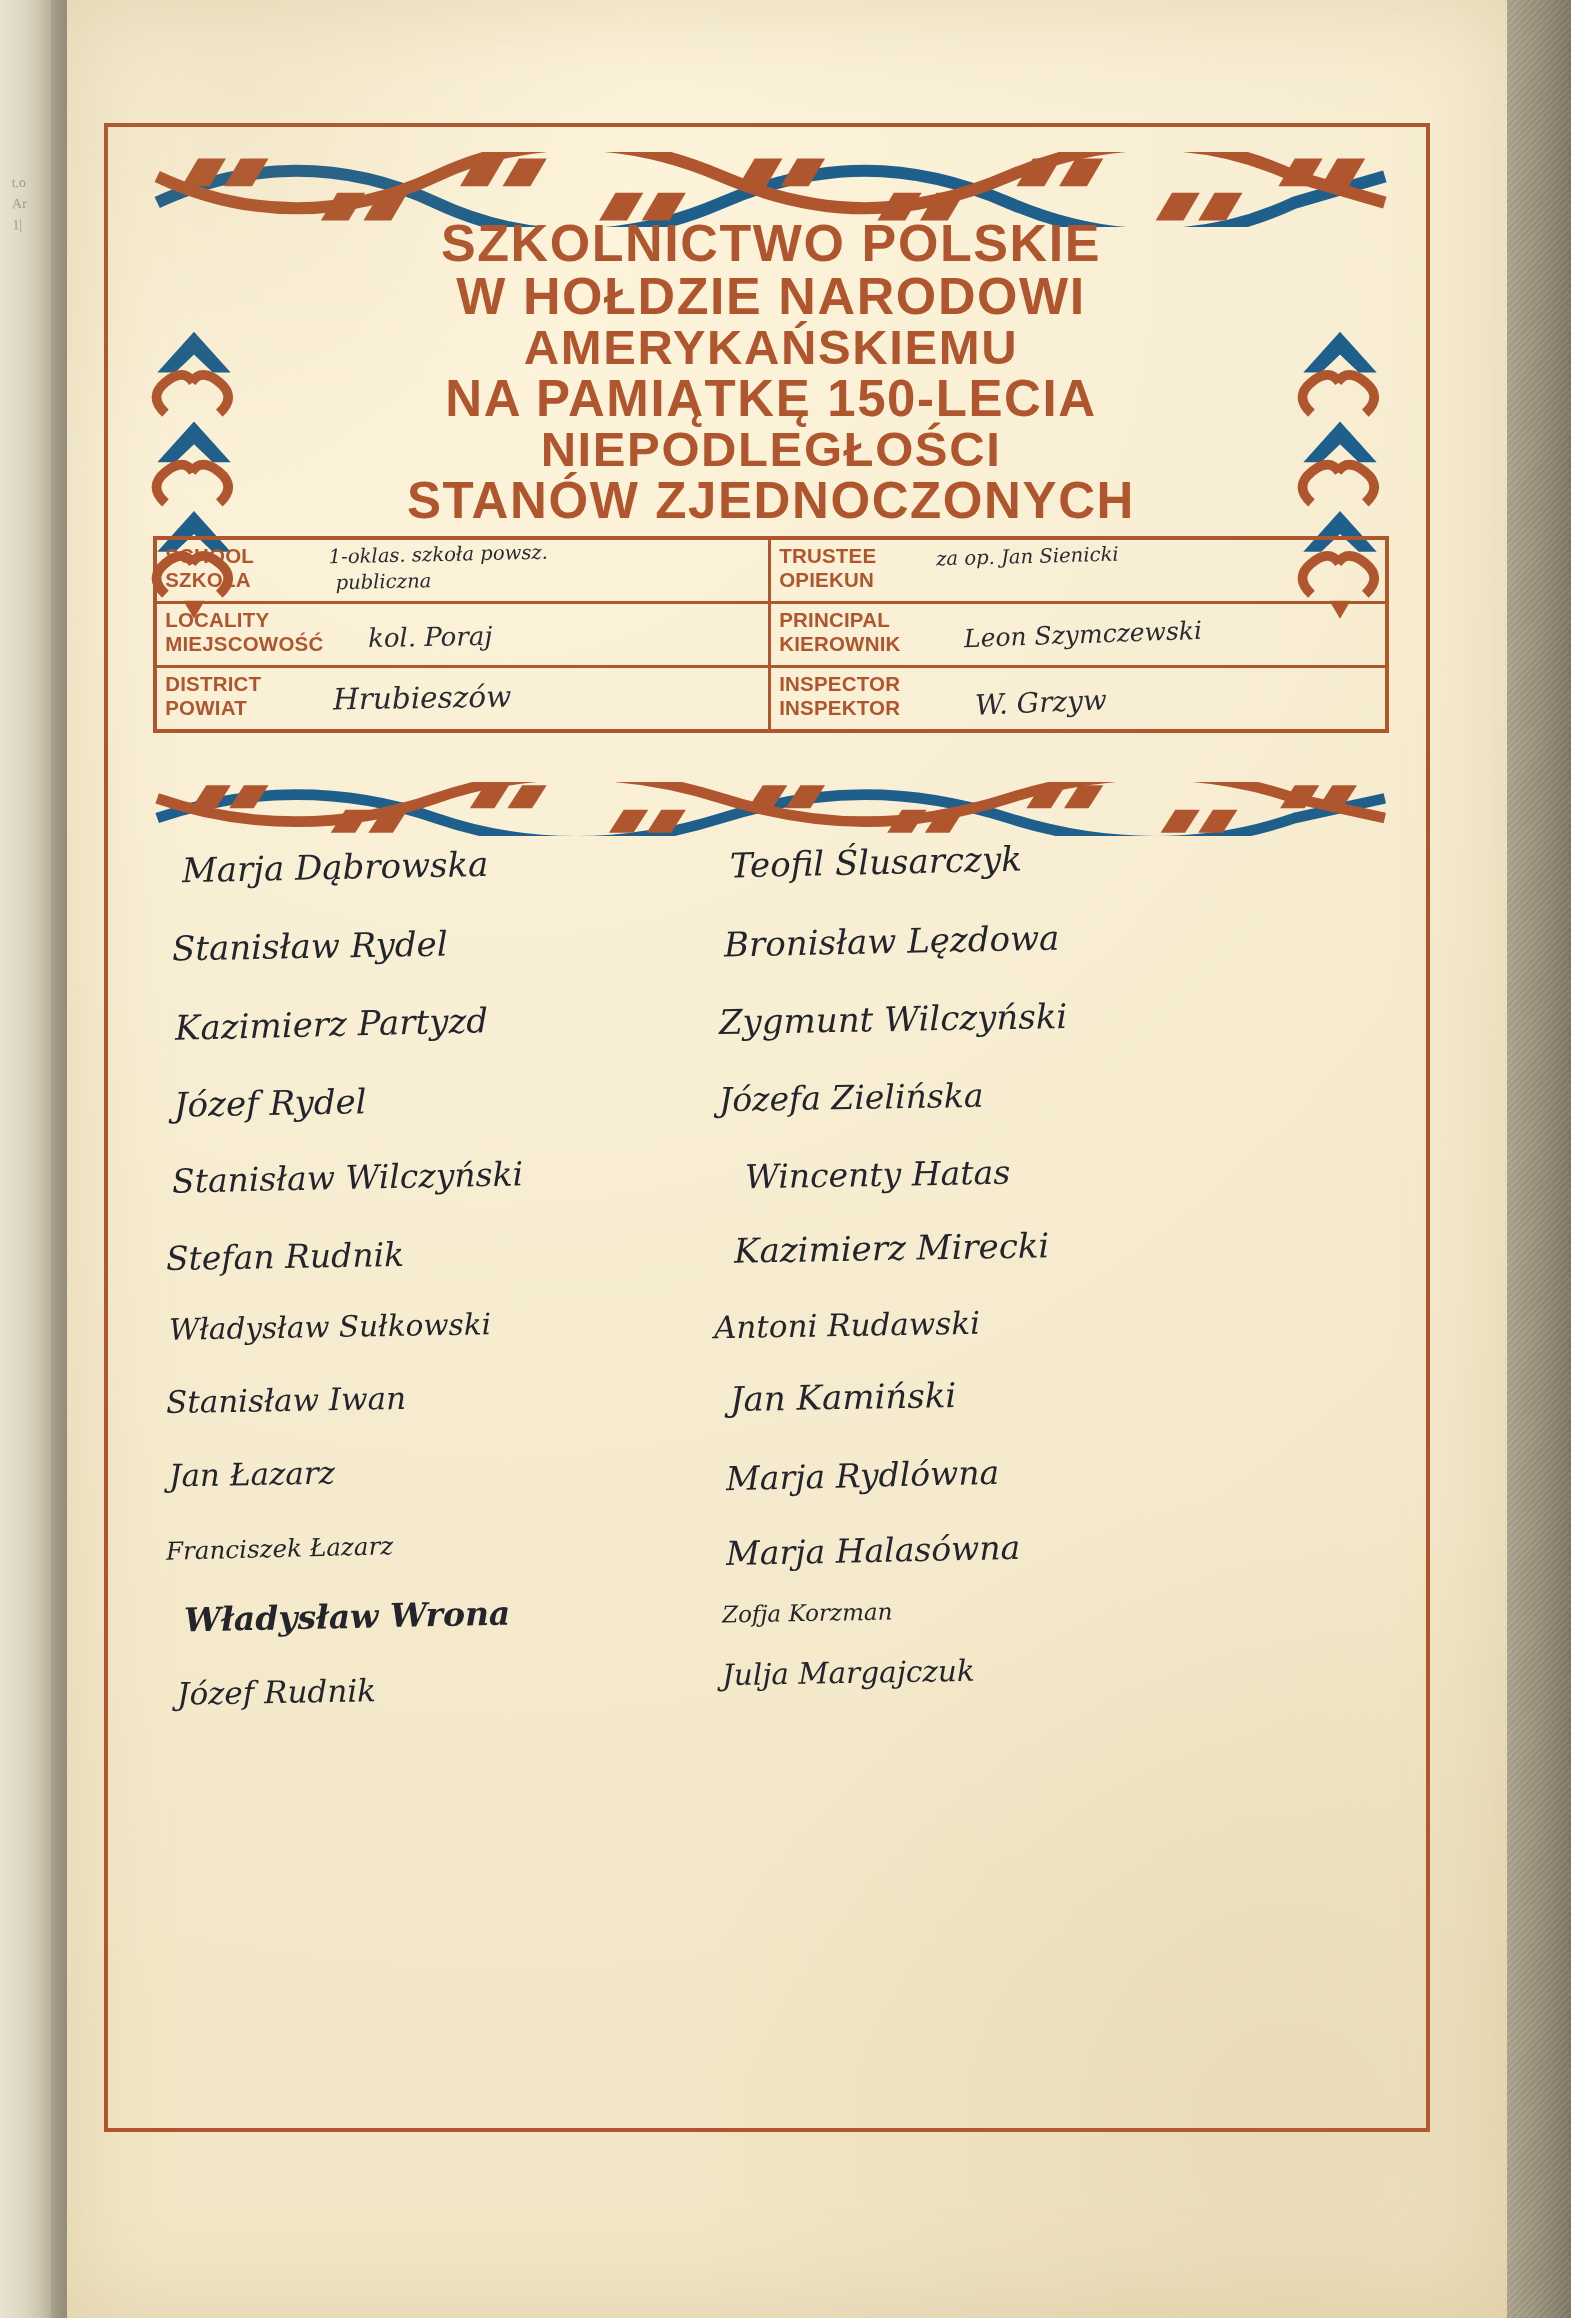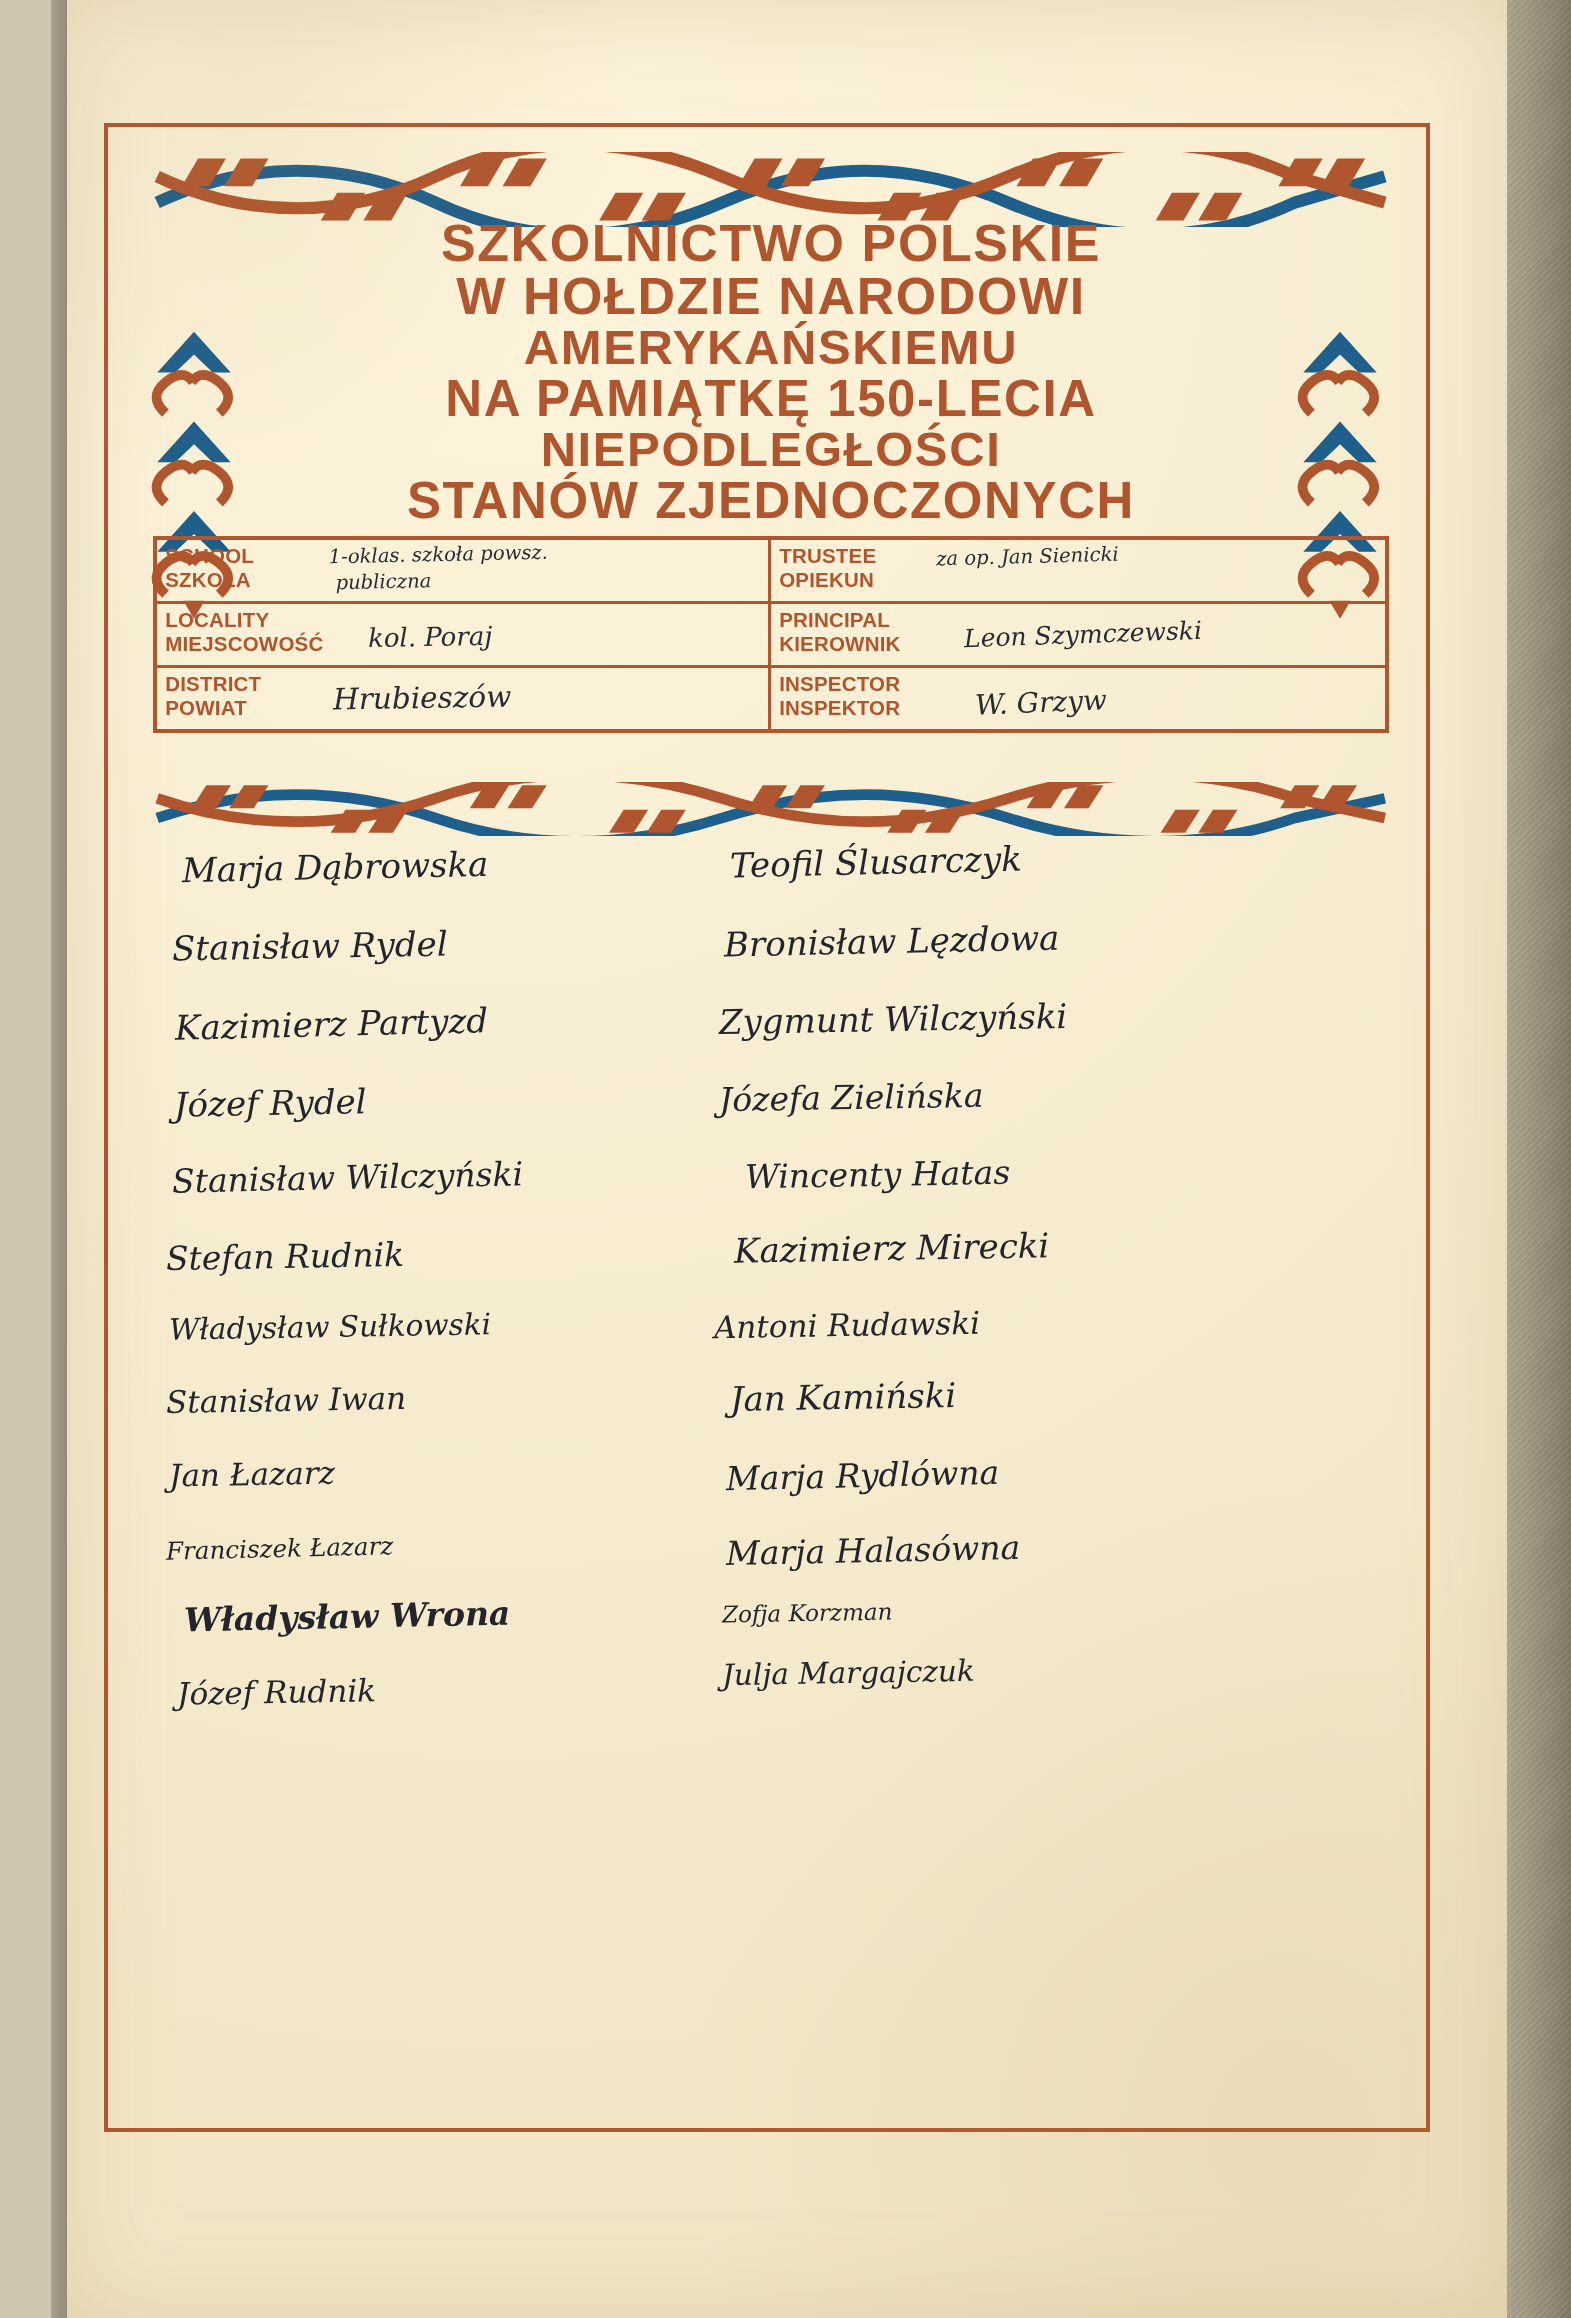--- a/index.html
+++ b/index.html
@@ -206,20 +206,25 @@
     white-space: nowrap;
     position: absolute;
     left: 0;
   }
 </style>
 </head>
 <body>
 
 <div class="scan">
 
+  <div class="left-edge">
+    <div class="margin-scribble">t.o
+Ar
+1|</div>
+  </div>
   <div class="gutter"></div>
   <div class="right-binding"></div>
 
   <div class="page">
 
     <div class="cert">
 
       <div class="ribbon top">
         <svg viewBox="0 0 1520 92" preserveAspectRatio="none">
           <g fill="none" stroke-width="15">

